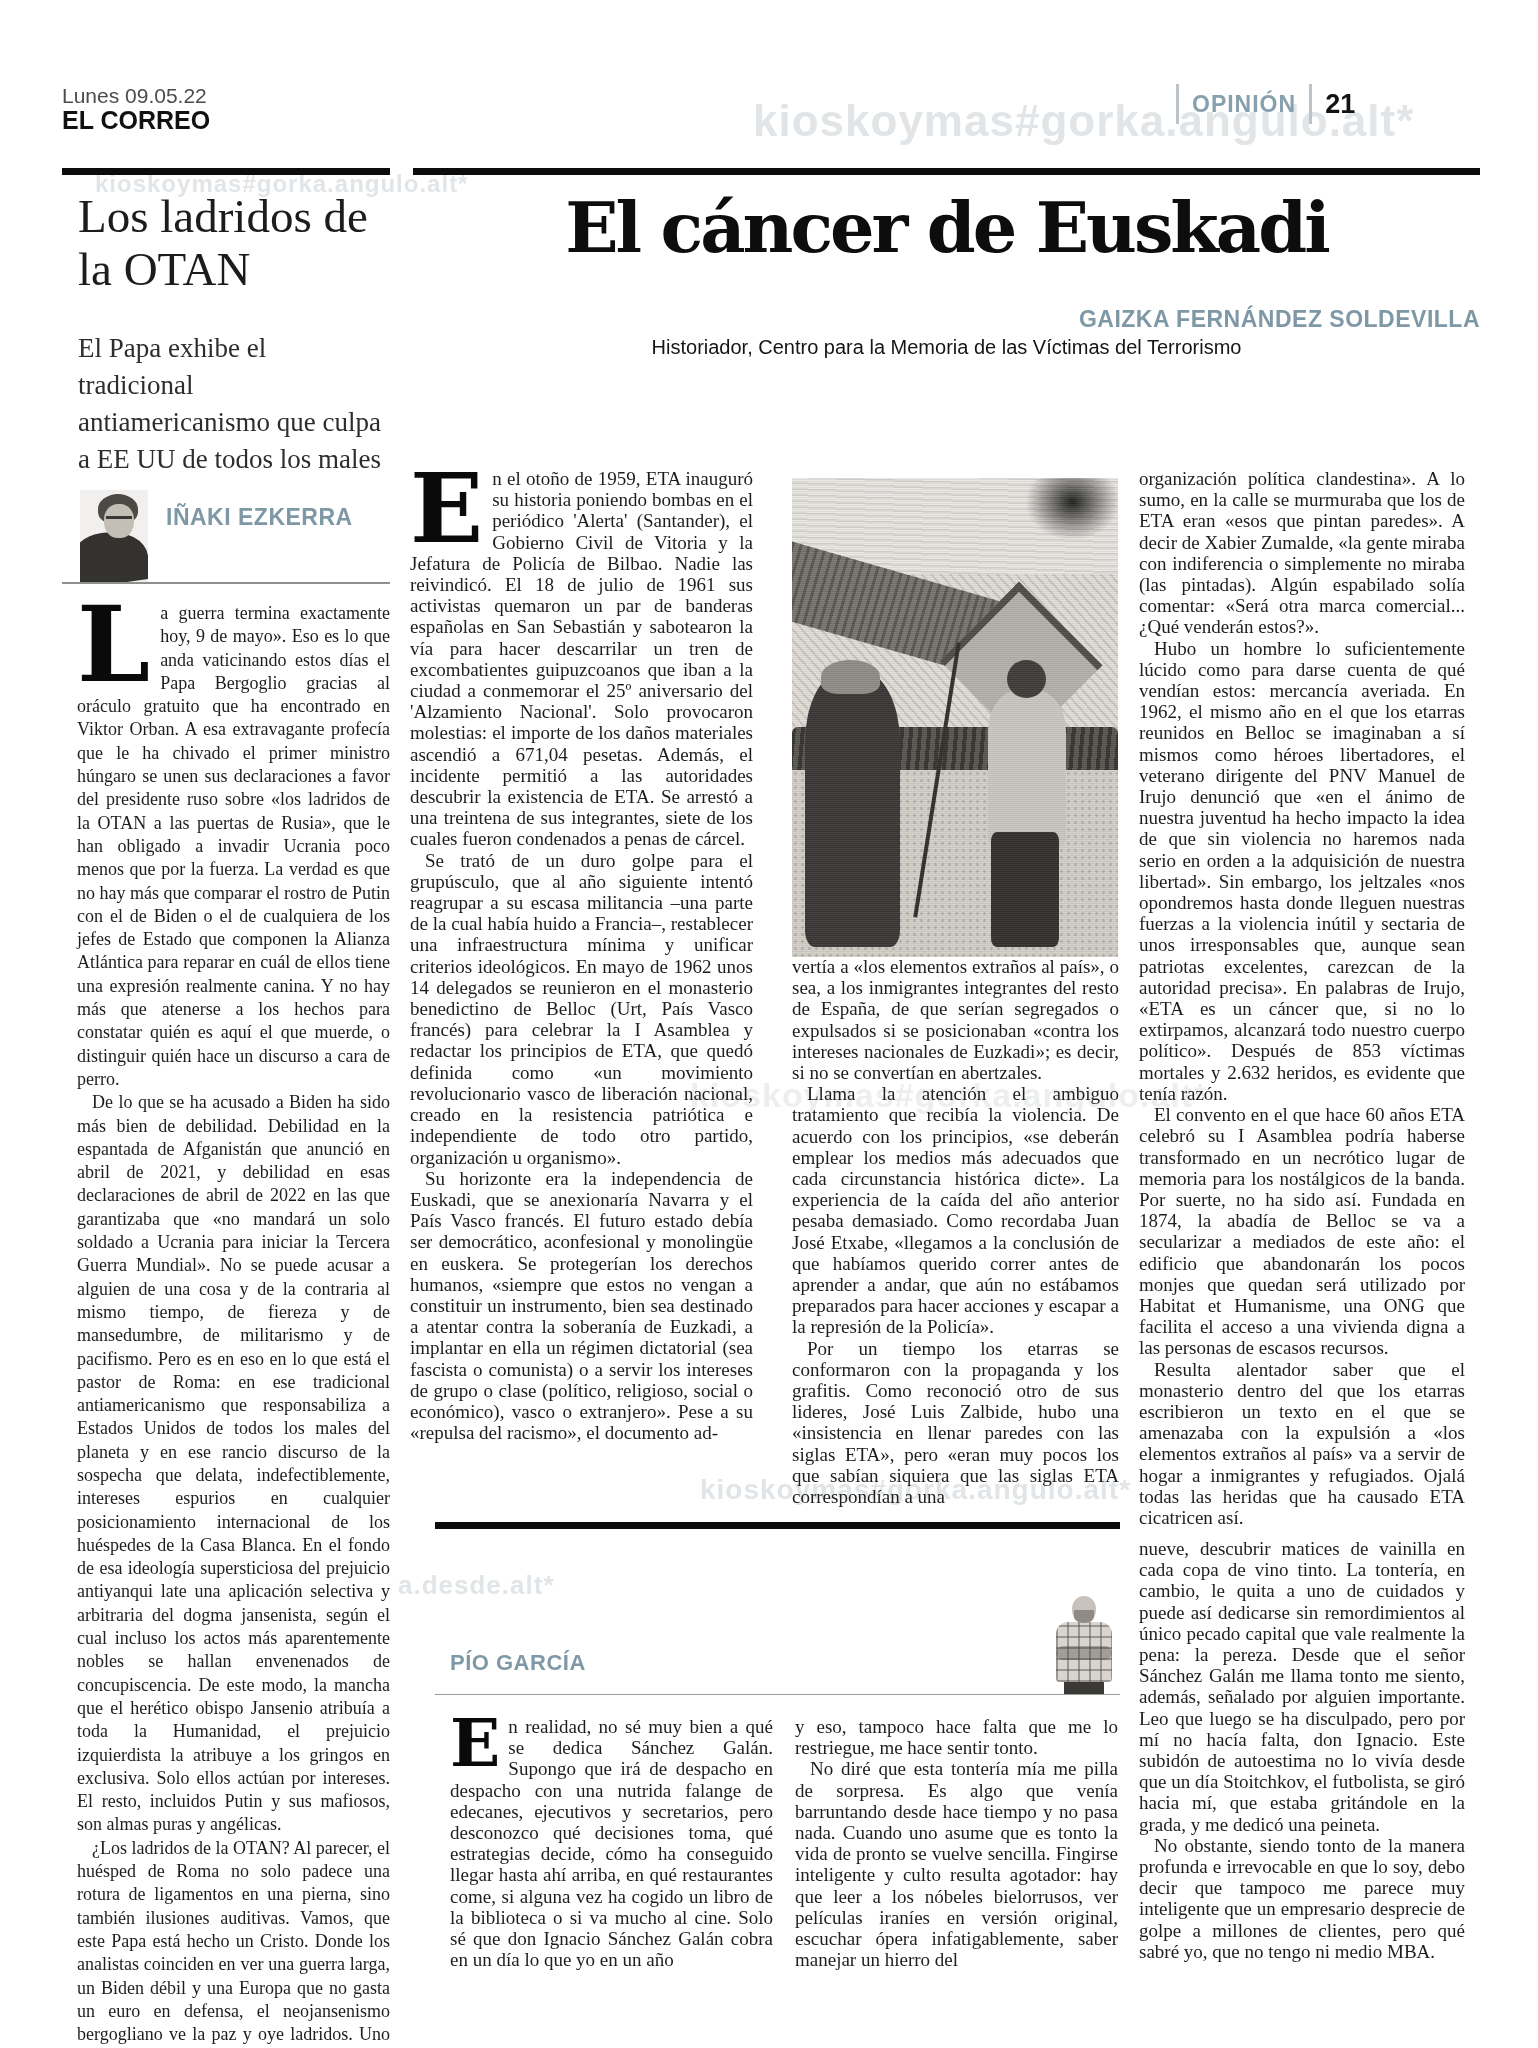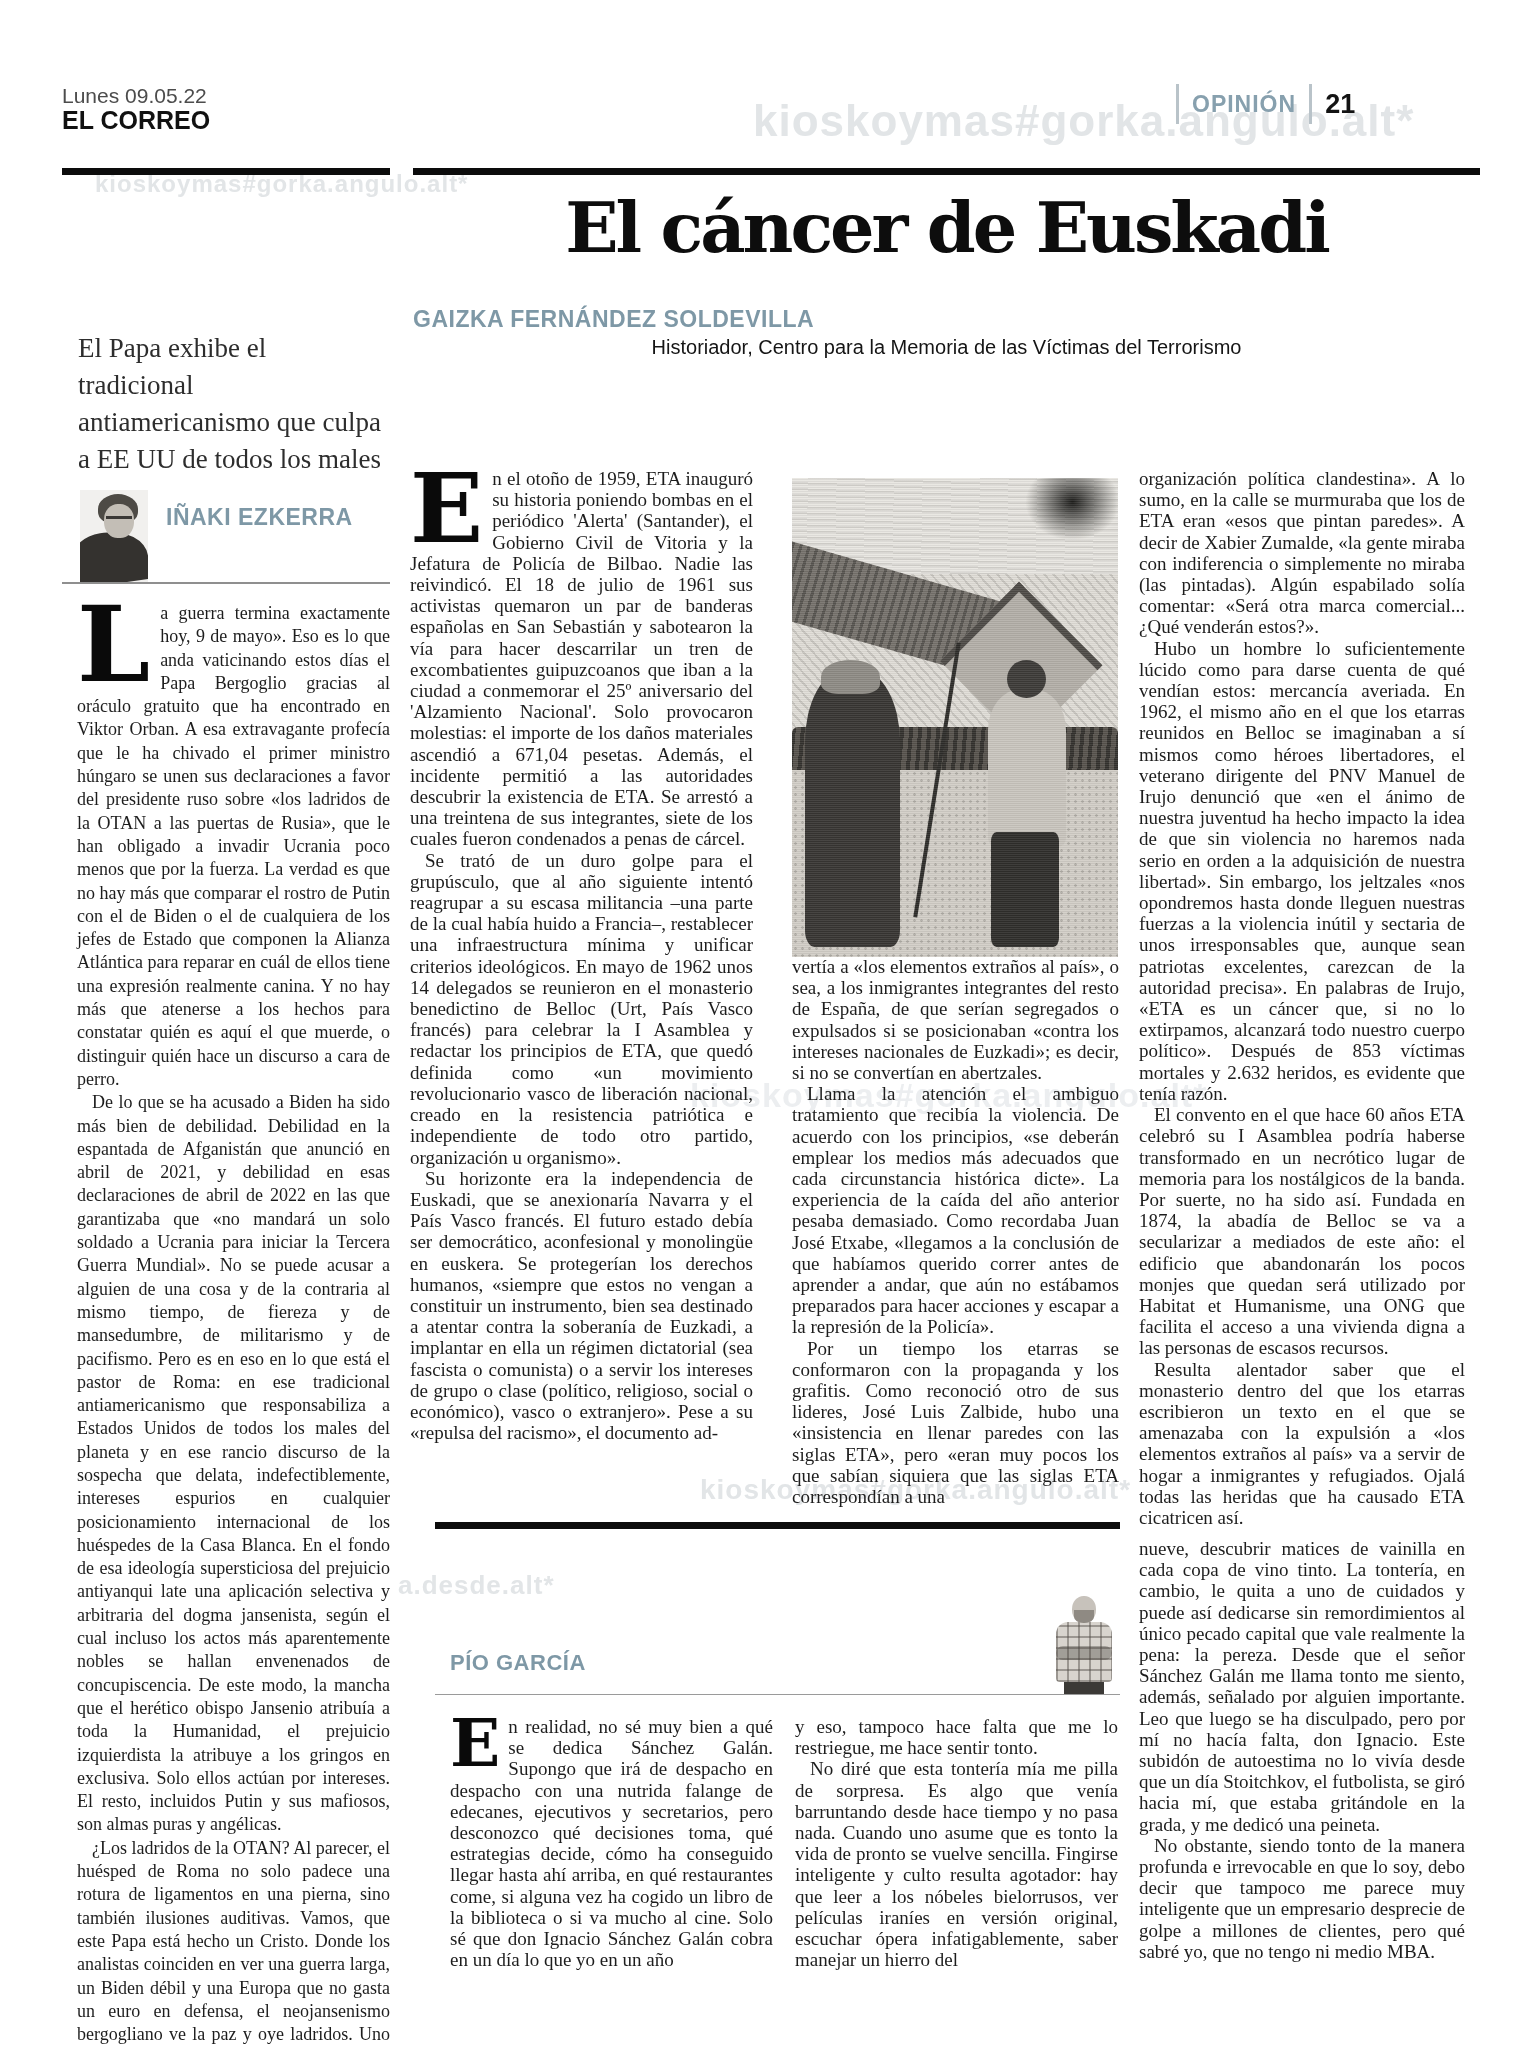--- a/index.html
+++ b/index.html
@@ -32,21 +32,21 @@
   .col p.ind{text-indent:15px;}
   .left-body{font-size:18px;line-height:23.3px;}
   .main-body{font-size:19px;line-height:21.2px;}
   .dc{float:left;font-family:"DejaVu Serif",serif;font-weight:bold;color:#0a0a0a;}
   .dc-l{font-size:104px;line-height:82px;padding:2px 10px 0 0;}
   .dc-m{font-size:96px;line-height:77px;padding:2px 9px 0 0;}
   .dc-s{font-size:66px;line-height:53px;padding:1px 8px 0 0;}
   
   .ma-title{left:413px;top:186px;width:1067px;text-align:center;font-family:"DejaVu Serif",serif;
             font-weight:bold;font-size:70px;letter-spacing:-3px;color:#0d0d0d;}
-  .ma-byline{left:413px;top:306px;width:1067px;text-align:left;font-size:23px;letter-spacing:.5px;}
+  .ma-byline{left:413px;top:306px;width:1067px;text-align:right;font-size:23px;letter-spacing:.5px;}
   .ma-role{left:413px;top:336px;width:1067px;text-align:center;font-family:"Liberation Sans",sans-serif;
            font-size:20px;color:#151515;}
   .ma-stand{left:413px;top:374px;width:1067px;text-align:center;font-size:30px;line-height:42px;color:#1b1b1b;}
   
   .photo-m{left:792px;top:478px;width:326px;height:479px;overflow:hidden;background:#dcd9d4;z-index:2;}
   .photo-m>div{position:absolute;}
   .ph-wall{left:0;top:0;width:100%;height:58%;background:#e0ddd7;
      background-image:repeating-linear-gradient(48deg,rgba(70,68,64,.16) 0 2px,transparent 2px 7px);}
   .ph-upper{left:0;top:0;width:100%;height:20%;background:#e8e6e1;
      background-image:repeating-linear-gradient(2deg,rgba(90,88,84,.12) 0 2px,transparent 2px 6px);}
@@ -103,20 +103,21 @@
   <div class="abs z1 date">Lunes 09.05.22</div>
   <div class="abs z1 masthead">EL CORREO</div>
   <div class="abs z1 section-block">
     <div class="vbar"></div>
     <div class="section-name">OPINIÓN</div>
     <div class="vbar"></div>
     <div class="page-num">21</div>
   </div>
 
   <div class="abs z1 bar-thick" style="left:62px;top:168px;width:328px;"></div>
+  <div class="abs z1 la-title">Los ladridos de la OTAN</div>
   <div class="abs z1 la-sub">El Papa exhibe el tradicional antiamericanismo que culpa a EE UU de todos los males</div>
 
   <div class="abs portrait-ez">
     <div class="ez-suit"></div>
     <div class="ez-hair"></div>
     <div class="ez-face"></div>
     <div class="ez-glasses"></div>
   </div>
   <div class="abs z1 la-author author-name">IÑAKI EZKERRA</div>
   <div class="abs z1 rule-thin" style="left:62px;top:582px;width:328px;"></div>

